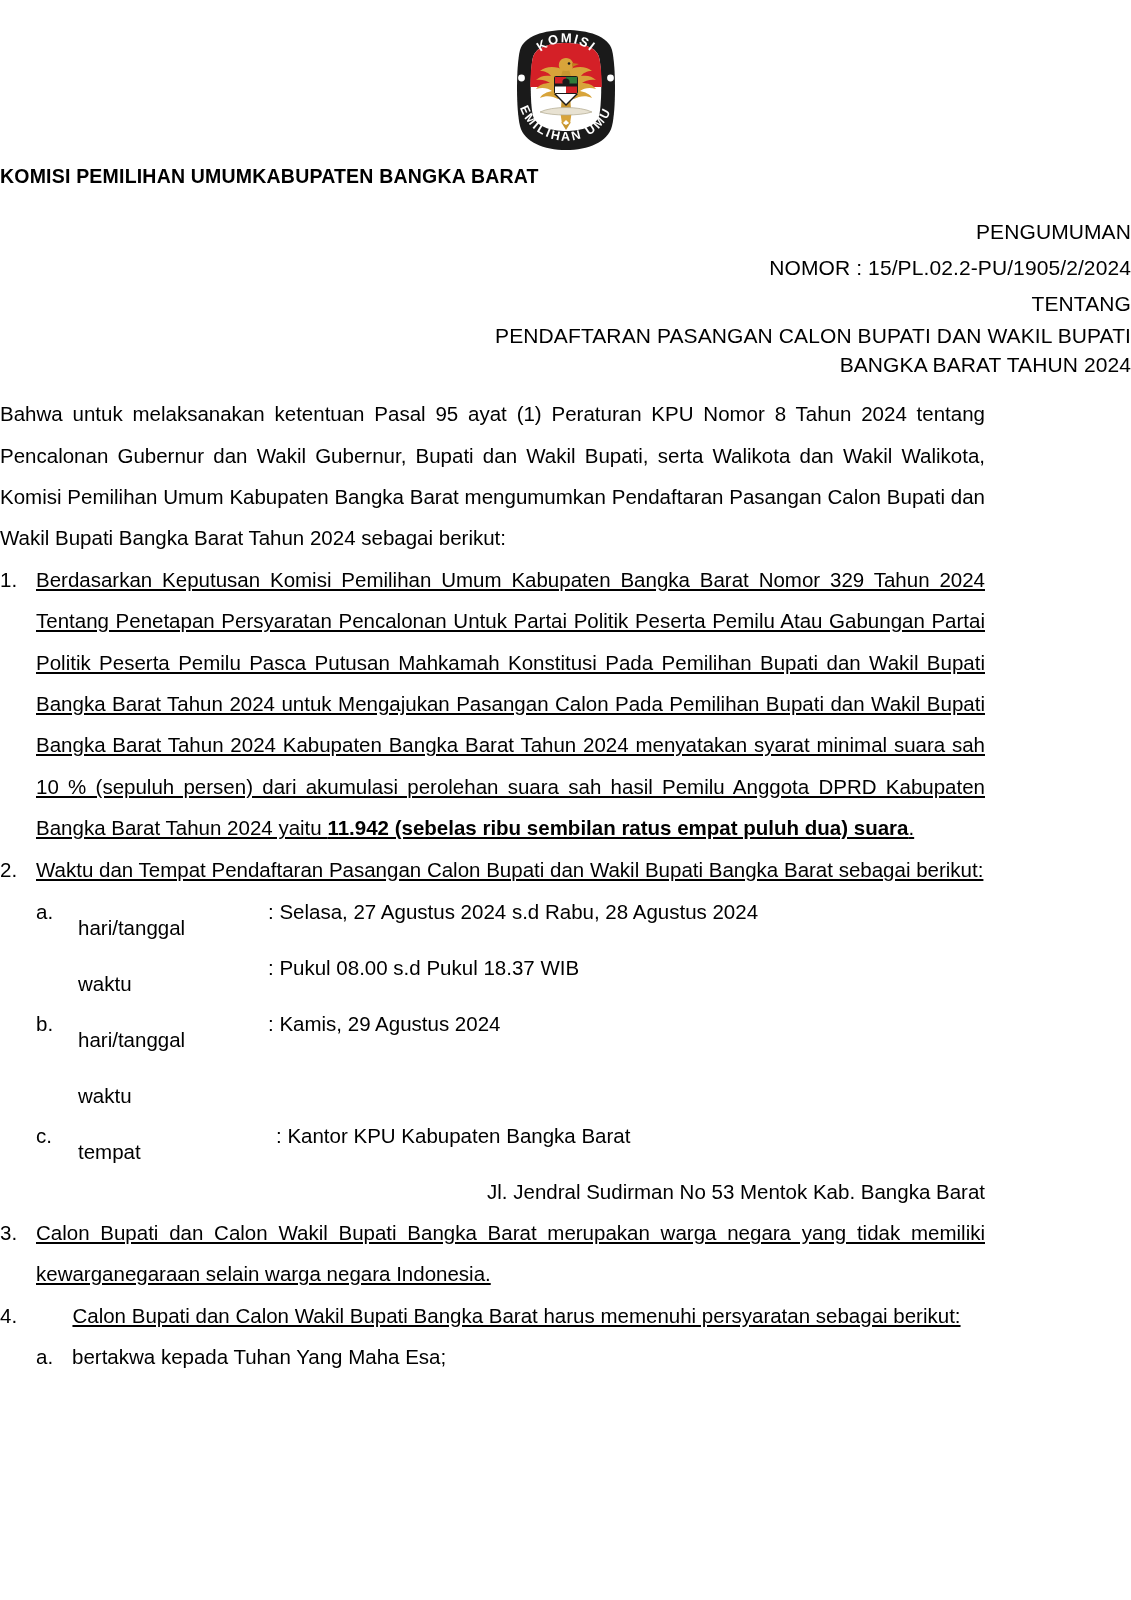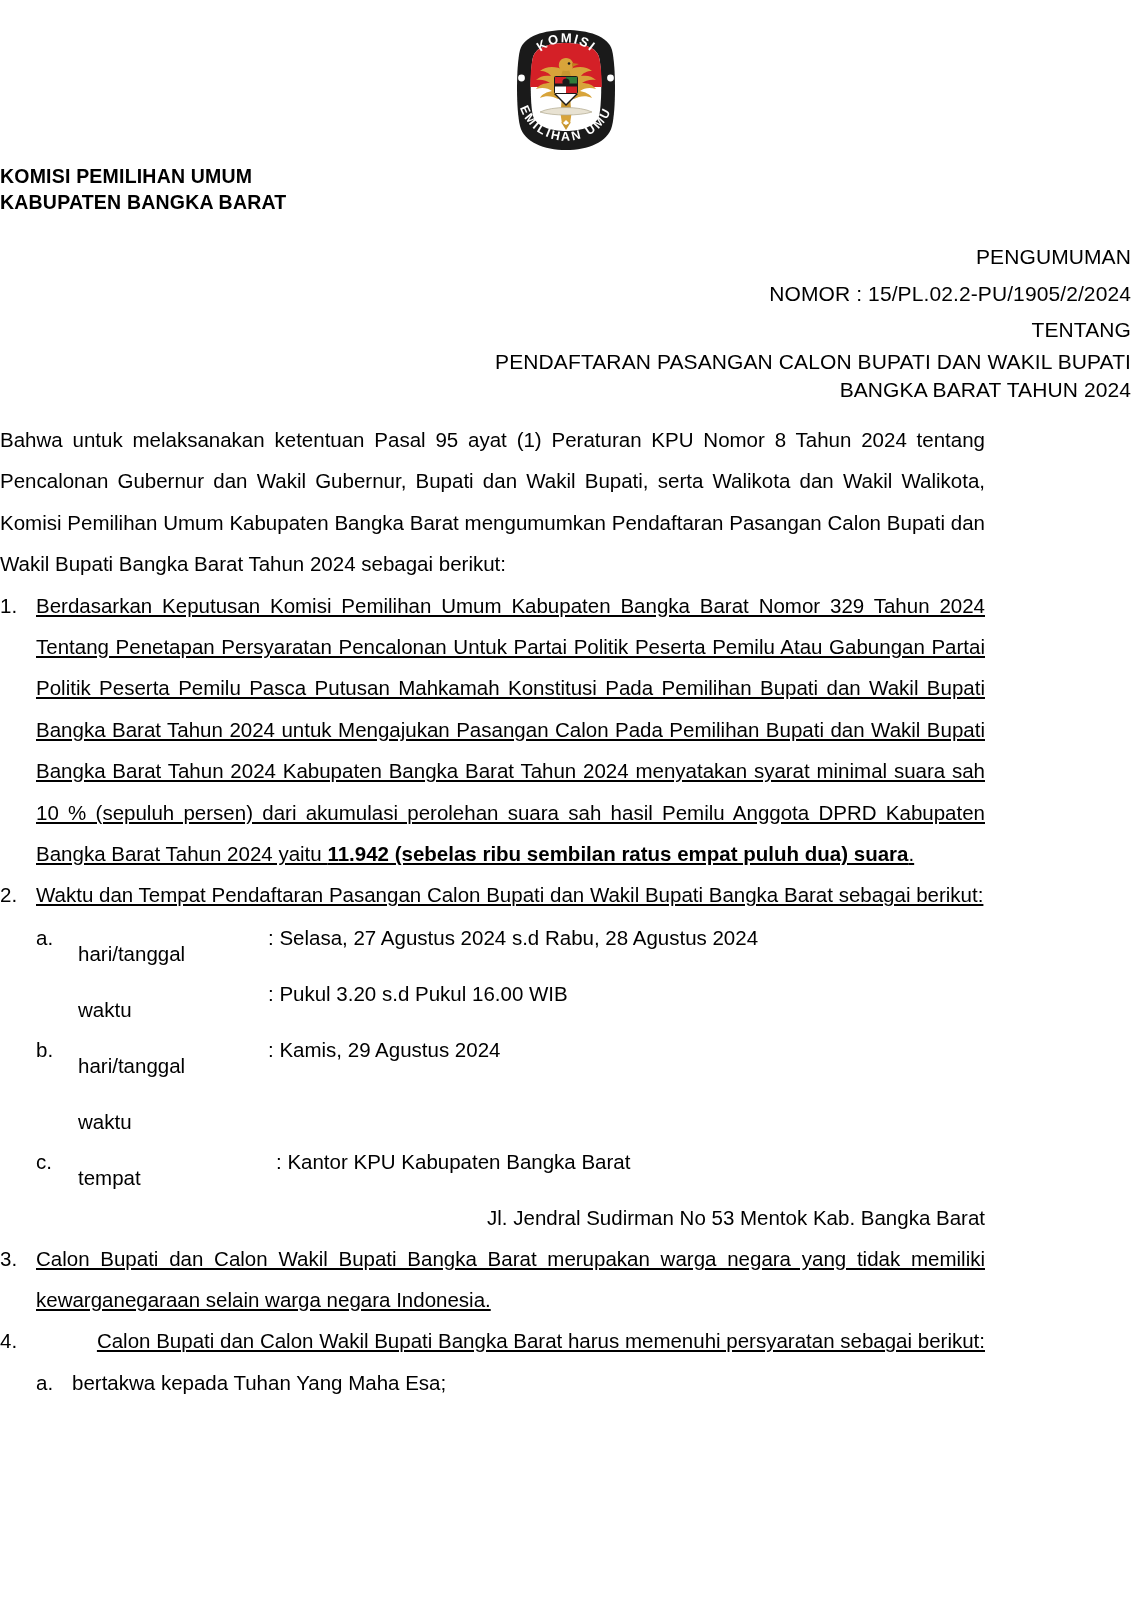--- a/index.html
+++ b/index.html
@@ -32,21 +32,22 @@
   .logo-wrap {
     display: inline-block;
     width: 124px;
     height: 128px;
     line-height: 0;
   }
 
   .org-names {
     margin-top: 6px;
     display: flex;
-    flex-direction: column;
+    flex-direction: row;
+    align-items: center;
   }
   .org-line {
     font-size: 19.5px;
     font-weight: bold;
     letter-spacing: 0.2px;
     line-height: 1.32;
     text-align: left;
     white-space: nowrap;
   }
 
@@ -91,21 +92,21 @@
   }
   .num-body {
     flex: 1 1 auto;
     font-size: 20.5px;
     line-height: 2.02;
     text-align: justify;
     text-justify: inter-word;
     text-decoration: underline;
   }
   .num-body.noj {
-    text-align: right;
+    text-align: center;
     margin-left: 12px;
   }
   b.strong { font-weight: bold; }
 
   
   .detail-table {
     margin-left: 36px;
     margin-top: 2px;
   }
   .detail-row {
@@ -250,21 +251,21 @@
     <div class="detail-table">
 
       <div class="detail-row">
         <span class="d-letter">a.</span>
         <span class="d-label">hari/tanggal</span>
         <span class="d-value">: Selasa, 27 Agustus 2024 s.d Rabu, 28 Agustus 2024</span>
       </div>
       <div class="detail-row">
         <span class="d-letter"></span>
         <span class="d-label">waktu</span>
-        <span class="d-value">: Pukul 3.20 s.d Pukul 16.00 WIB</span>
+        <span class="d-value">: Pukul 08.00 s.d Pukul 18.37 WIB</span>
       </div>
 
       <div class="detail-row">
         <span class="d-letter">b.</span>
         <span class="d-label">hari/tanggal</span>
         <span class="d-value">: Kamis, 29 Agustus 2024</span>
       </div>
       <div class="detail-row">
         <span class="d-letter"></span>
         <span class="d-label">waktu</span>

